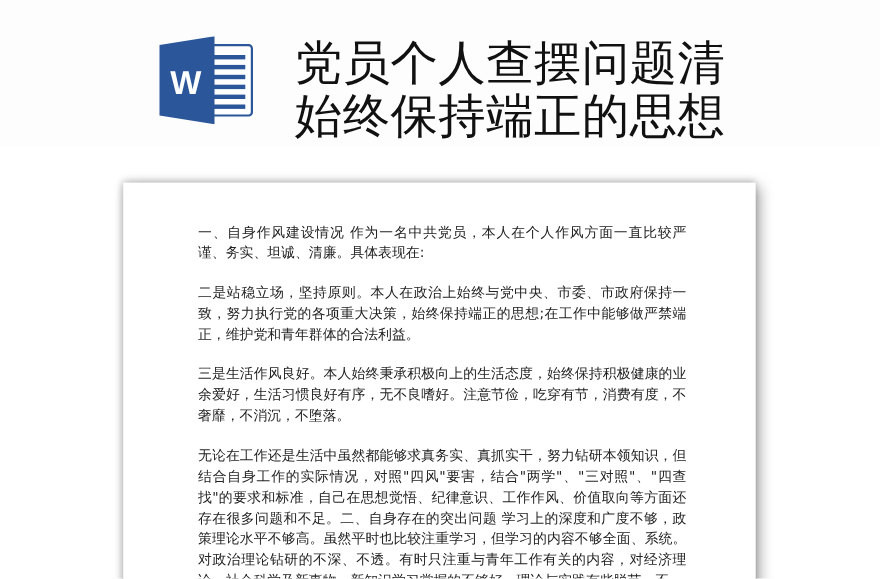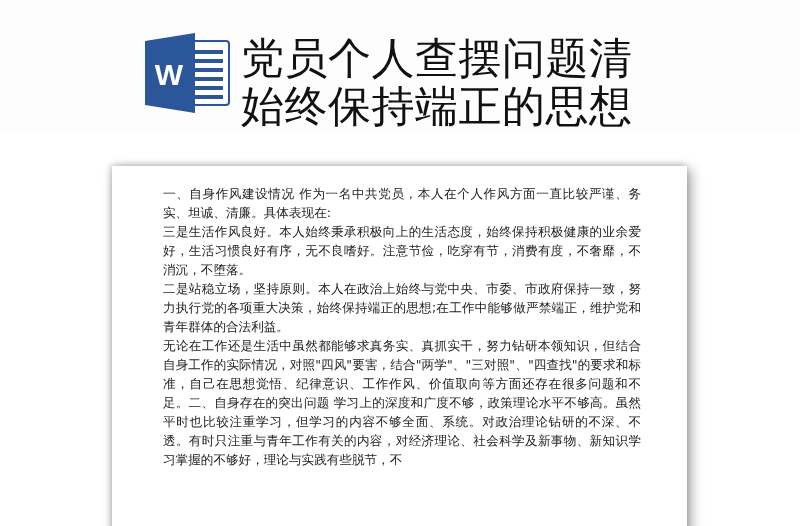--- a/index.html
+++ b/index.html
@@ -22,21 +22,21 @@
     }
     .word-icon {
       position: absolute;
       left: 143px;
       top: 33px;
       width: 90px;
       height: 80px;
     }
     .title {
       position: absolute;
-      left: 241px;
+      left: 268px;
       top: 34px;
       font-size: 43px;
       line-height: 48px;
       color: #111111;
       font-weight: 500;
       letter-spacing: 0.5px;
       white-space: nowrap;
     }
     .title .line { display: block; }
 
@@ -52,21 +52,21 @@
     .page-content {
       position: absolute;
       left: 163px;
       top: 184px;
       width: 478px;
       font-size: 12.6px;
       line-height: 19px;
       color: #222222;
     }
     .page-content p {
-      margin: 0;
+      margin: 17px;
       text-align: justify;
     }
   </style>
 </head>
 <body>
 
 <div class="header-band"></div>
 
 <div class="word-icon">
   <svg width="90" height="80" viewBox="0 0 90 80" xmlns="http://www.w3.org/2000/svg">
@@ -86,16 +86,16 @@
 
 <div class="title">
   <span class="line">党员个人查摆问题清</span>
   <span class="line">始终保持端正的思想</span>
 </div>
 
 <div class="page-shadow"></div>
 
 <div class="page-content">
   <p>一、自身作风建设情况 作为一名中共党员，本人在个人作风方面一直比较严谨、务实、坦诚、清廉。具体表现在:</p>
+  <p>二是站稳立场，坚持原则。本人在政治上始终与党中央、市委、市政府保持一致，努力执行党的各项重大决策，始终保持端正的思想;在工作中能够做严禁端正，维护党和青年群体的合法利益。</p>
   <p>三是生活作风良好。本人始终秉承积极向上的生活态度，始终保持积极健康的业余爱好，生活习惯良好有序，无不良嗜好。注意节俭，吃穿有节，消费有度，不奢靡，不消沉，不堕落。</p>
-  <p>二是站稳立场，坚持原则。本人在政治上始终与党中央、市委、市政府保持一致，努力执行党的各项重大决策，始终保持端正的思想;在工作中能够做严禁端正，维护党和青年群体的合法利益。</p>
   <p>无论在工作还是生活中虽然都能够求真务实、真抓实干，努力钻研本领知识，但结合自身工作的实际情况，对照"四风"要害，结合"两学"、"三对照"、"四查找"的要求和标准，自己在思想觉悟、纪律意识、工作作风、价值取向等方面还存在很多问题和不足。二、自身存在的突出问题 学习上的深度和广度不够，政策理论水平不够高。虽然平时也比较注重学习，但学习的内容不够全面、系统。对政治理论钻研的不深、不透。有时只注重与青年工作有关的内容，对经济理论、社会科学及新事物、新知识学习掌握的不够好，理论与实践有些脱节，不</p>
 </div>
 
 </body></html>

